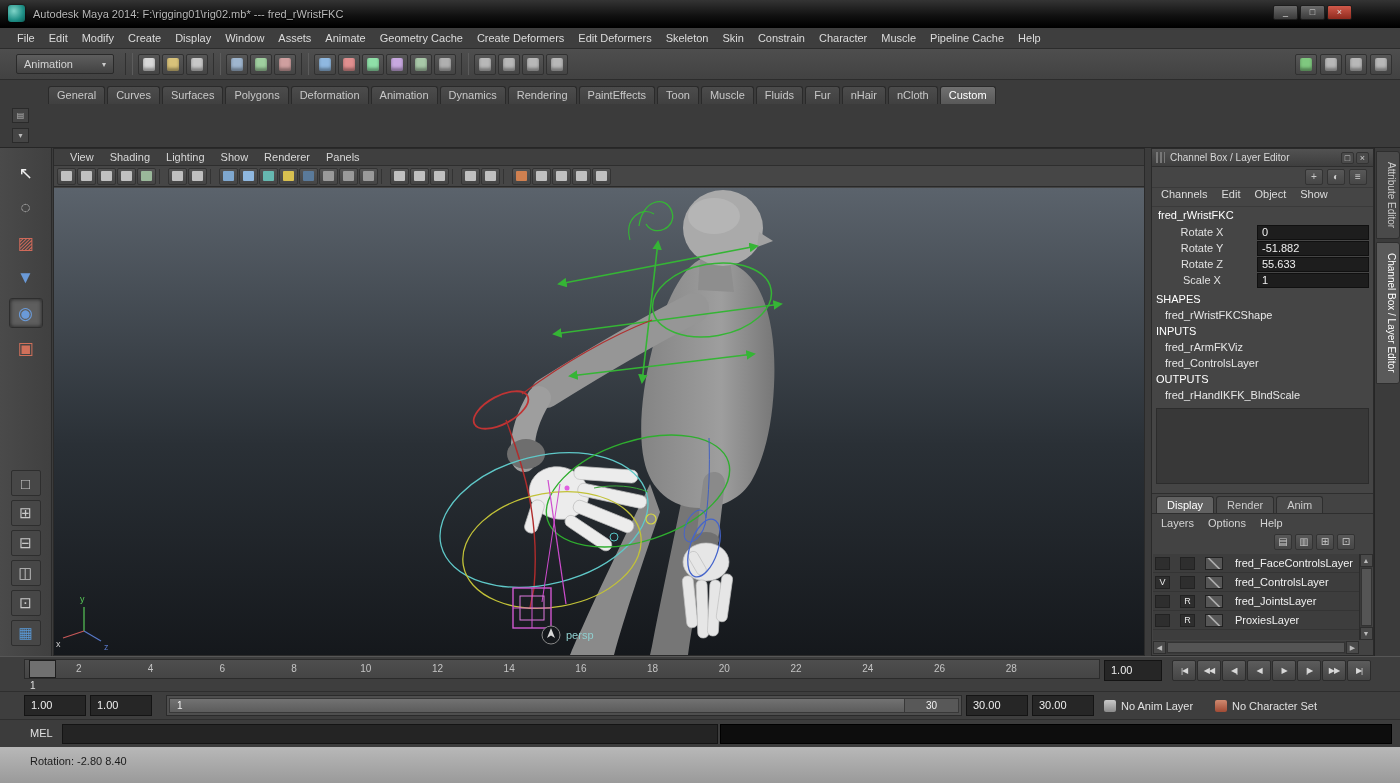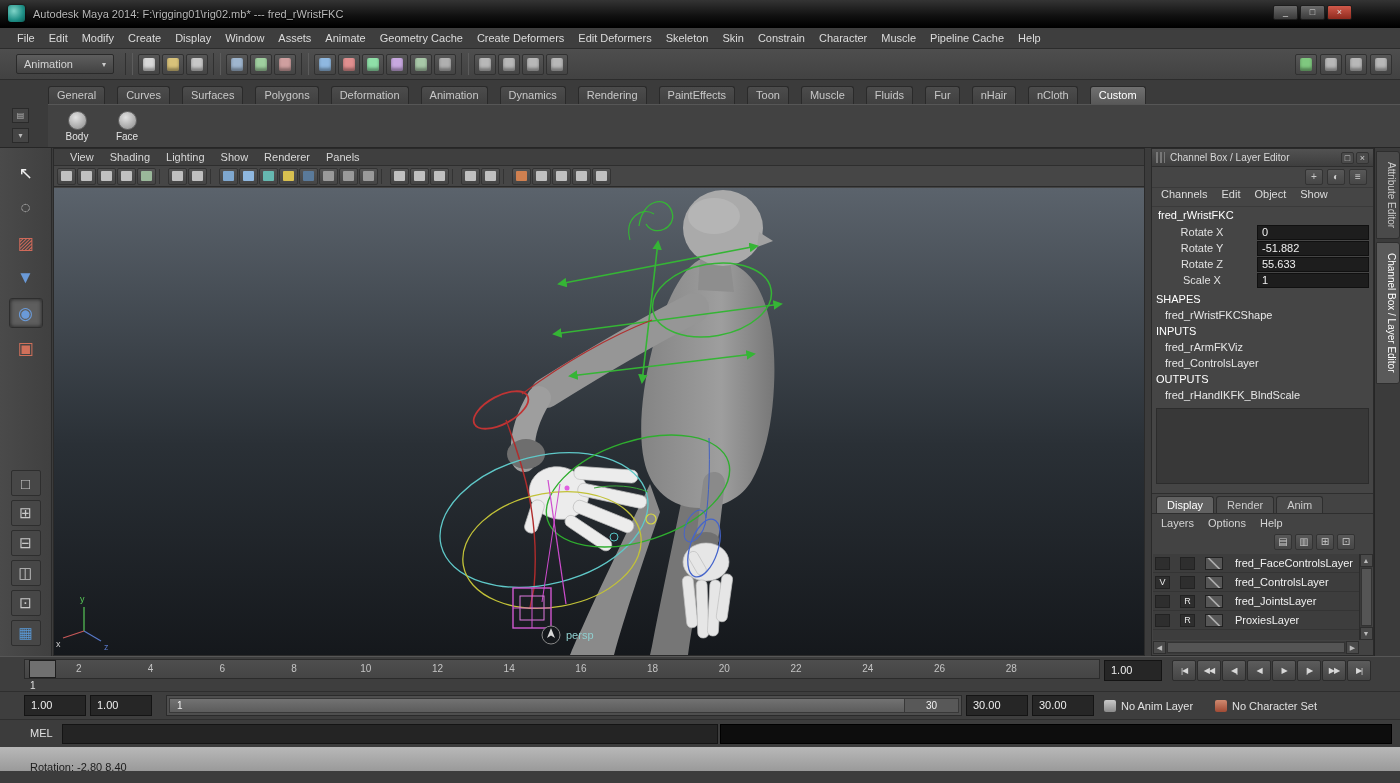--- a/index.html
+++ b/index.html
@@ -26,21 +26,21 @@
   .tb-group{display:flex;gap:2px}
   .tb-icon{width:22px;height:21px;background:linear-gradient(#575757,#444);border:1px solid #313131;border-radius:2px;display:flex;align-items:center;justify-content:center}
   .tb-icon i{display:block;width:12px;height:13px;border-radius:2px;background:#c0c0c0;box-shadow:inset 0 -3px 3px rgba(0,0,0,.35)}
   .tb-right{position:absolute;right:8px;top:5px;display:flex;gap:3px}
 
   
   .shelf{position:absolute;top:80px;left:0;width:100%;height:68px;background:#3b3b3b;border-bottom:1px solid #262626}
   .shelf-side{position:absolute;left:12px;top:28px;display:flex;flex-direction:column;gap:5px}
   .ss-icon{width:17px;height:15px;background:#454545;border:1px solid #2a2a2a;color:#bbb;font-size:8px;line-height:13px;text-align:center}
   .shelf-tabs{position:absolute;left:48px;top:6px;display:flex;align-items:flex-end}
-  .shelf-tab{height:18px;padding:2px 8px 0;background:linear-gradient(#4c4c4c,#404040);border:1px solid #2a2a2a;border-bottom:none;border-radius:3px 3px 0 0;margin-right:12px;color:#c8c8c8;white-space:nowrap}
+  .shelf-tab{height:18px;padding:2px 8px 0;background:linear-gradient(#4c4c4c,#404040);border:1px solid #2a2a2a;border-bottom:none;border-radius:3px 3px 0 0;margin-right:2px;color:#c8c8c8;white-space:nowrap}
   .shelf-tab.active{background:linear-gradient(#707070,#585858);color:#fff}
   .shelf-content{position:absolute;left:48px;right:0;top:24px;bottom:0;background:#424242;border-top:1px solid #565656;display:flex;align-items:center;padding-left:10px;gap:12px}
   .shelf-item{display:flex;flex-direction:column;align-items:center;width:38px}
   .figure-icon{width:19px;height:19px;border-radius:50%;background:radial-gradient(circle at 40% 32%,#e2e2e2,#8a8a8a);border:1px solid #666;margin-bottom:1px}
   .shelf-label{font-size:10px;color:#e4e4e4}
 
   
   .toolbox{position:absolute;left:0;top:148px;width:52px;height:508px;background:linear-gradient(90deg,#4a4a4a,#404040);border-right:1px solid #2a2a2a;display:flex;flex-direction:column;align-items:center;padding-top:10px;gap:5px}
   .tool{width:34px;height:30px;display:flex;align-items:center;justify-content:center;border-radius:3px;font-size:17px}
   .tool.active{background:#5e5e5e;box-shadow:inset 0 0 4px #1d1d1d;border:1px solid #2e2e2e}
@@ -123,21 +123,21 @@
   .rs-anim{left:1104px;width:130px}.rs-char{left:1215px;width:150px}
   .mini-icon{width:12px;height:12px;border-radius:2px;flex:none}
   .mini-icon.gray{background:linear-gradient(#c8c8c8,#8a8a8a)}
   .mini-icon.red{background:linear-gradient(#d08a70,#a04a34)}
 
   
   .cmdline{position:absolute;left:0;top:719px;width:100%;height:28px;background:#3c3c3c;border-top:1px solid #2e2e2e}
   .mel-label{position:absolute;left:30px;top:7px;color:#e0e0e0}
   .cmd-input{position:absolute;left:62px;top:4px;width:656px;height:20px;background:#242424;border:1px solid #141414}
   .cmd-output{position:absolute;left:720px;top:4px;width:672px;height:20px;background:#0d0d0d;border:1px solid #000}
-  .helpline{position:absolute;left:0;top:747px;width:100%;height:24px;background:linear-gradient(#b8b8b8,#9a9a9a);color:#1c1c1c;padding:14px 0 0 30px}
+  .helpline{position:absolute;left:0;top:747px;width:100%;height:36px;background:linear-gradient(#b8b8b8,#9a9a9a);color:#1c1c1c;padding:8px 0 0 30px}
 </style>
 </head>
 <body>
 
 <div class="titlebar">
   <span class="maya-logo"></span>
   <span class="title-text">Autodesk Maya 2014: F:\rigging01\rig02.mb*  ---  fred_rWristFKC</span>
   <span class="winbtns">
 
   <span class="winbtn">_</span>
@@ -271,32 +271,20 @@
       <span class="shelf-tab">Dynamics</span>
       <span class="shelf-tab">Rendering</span>
       <span class="shelf-tab">PaintEffects</span>
       <span class="shelf-tab">Toon</span>
       <span class="shelf-tab">Muscle</span>
       <span class="shelf-tab">Fluids</span>
       <span class="shelf-tab">Fur</span>
       <span class="shelf-tab">nHair</span>
       <span class="shelf-tab">nCloth</span>
       <span class="shelf-tab active">Custom</span>
-    </div>
-  <div class="shelf-content">
-
-      <span class="shelf-item">
-        <span class="figure-icon"></span>
-        <span class="shelf-label">Body</span>
-      </span>
-
-      <span class="shelf-item">
-        <span class="figure-icon"></span>
-        <span class="shelf-label">Face</span>
-      </span>
     </div>
 </div>
 
 <div class="toolbox">
   <div style="display:flex;flex-direction:column;gap:5px">
 
   <div class="tool">
         <span style="color: rgb(240, 240, 240);">↖</span>
       </div>
       <div class="tool">

